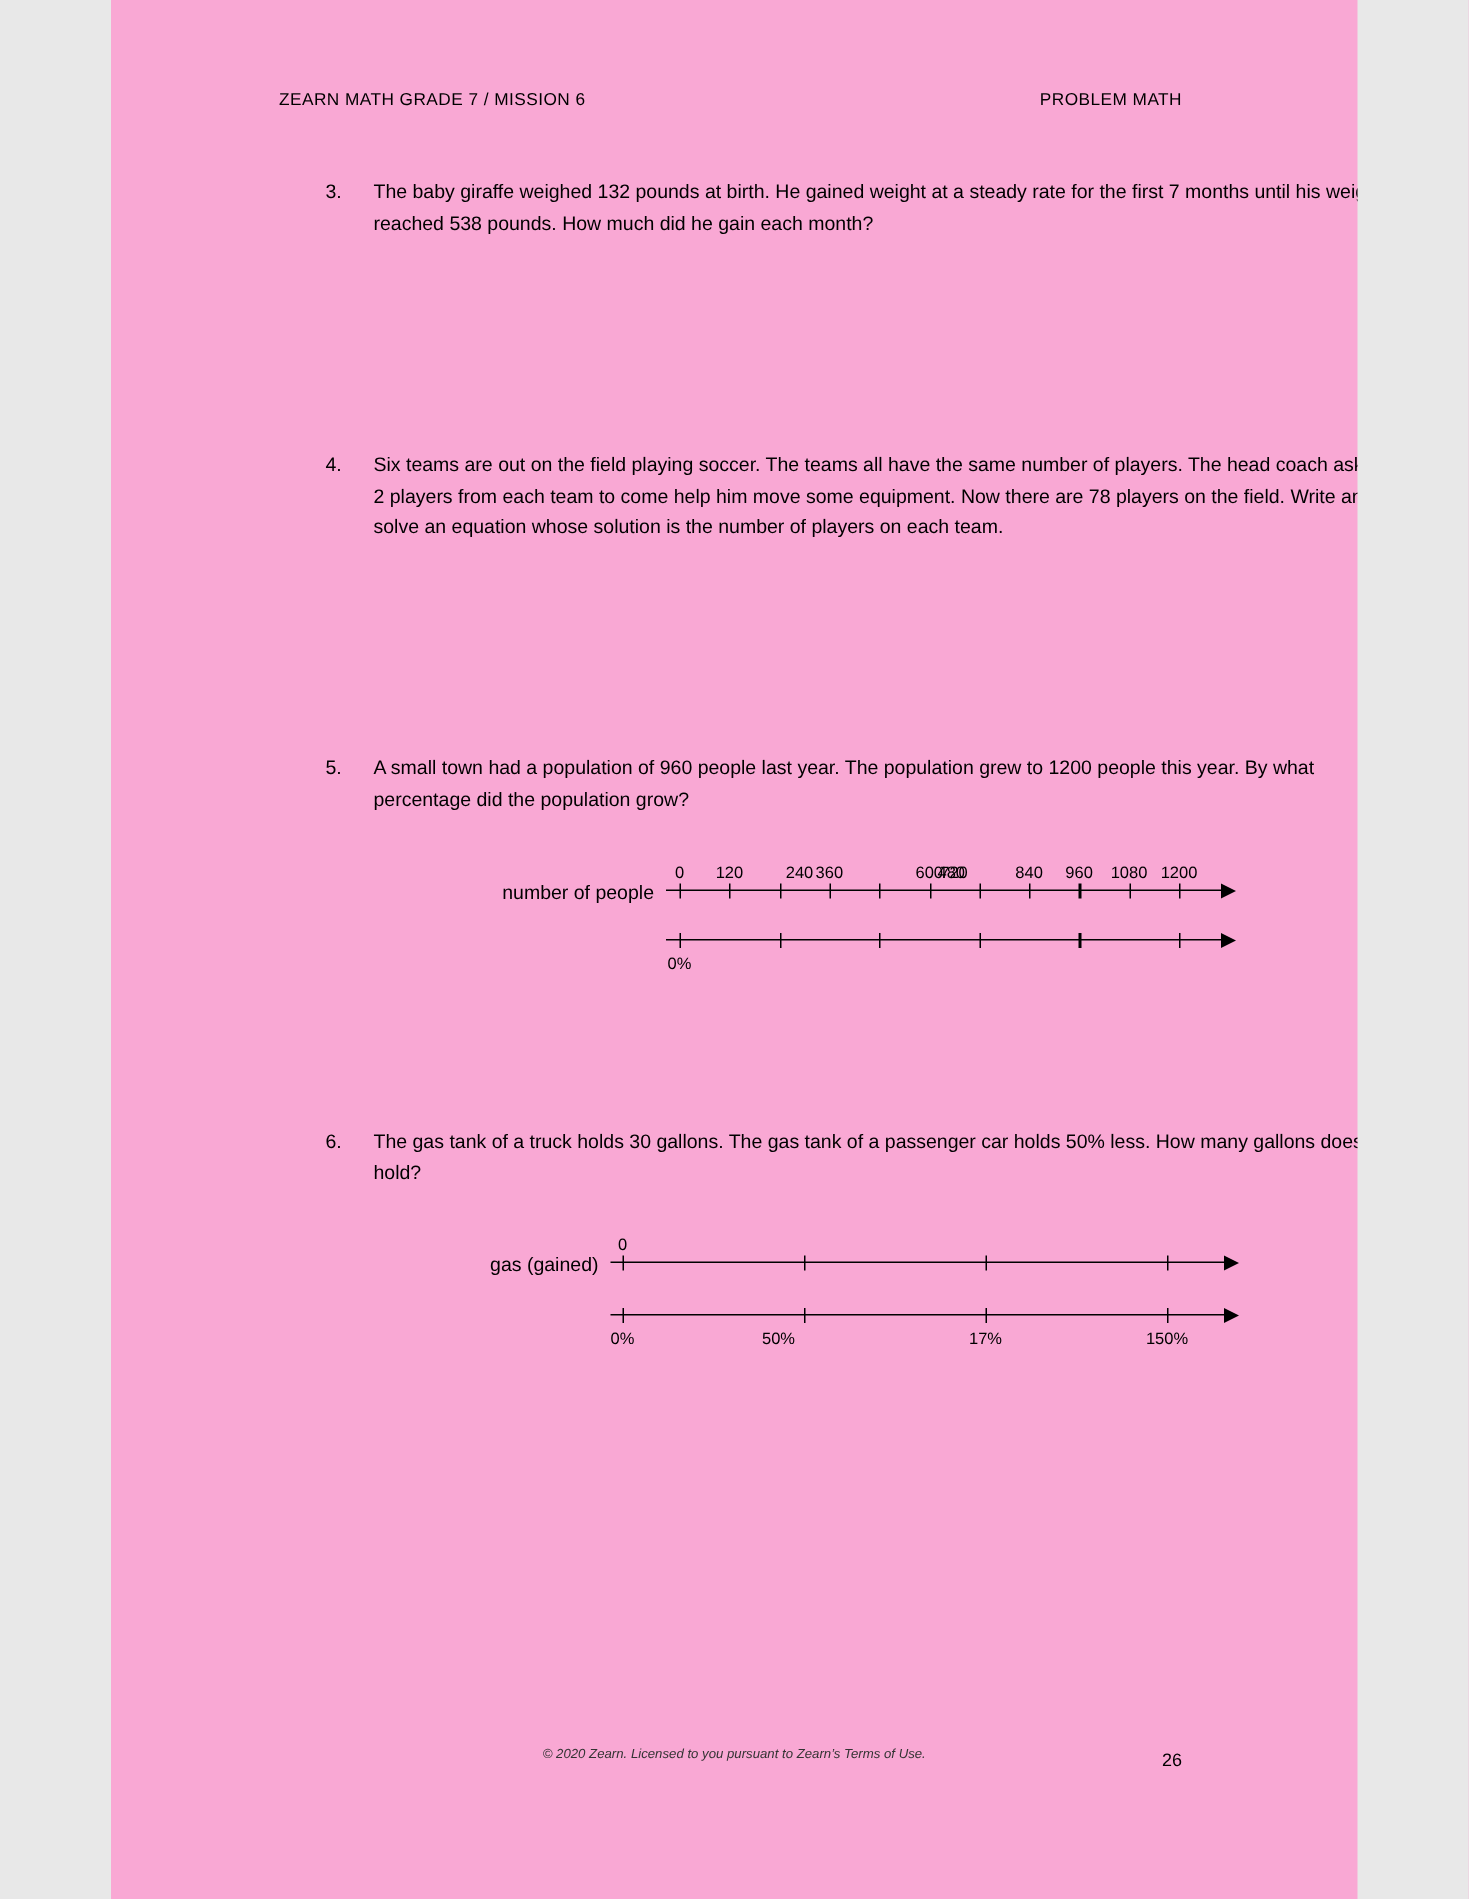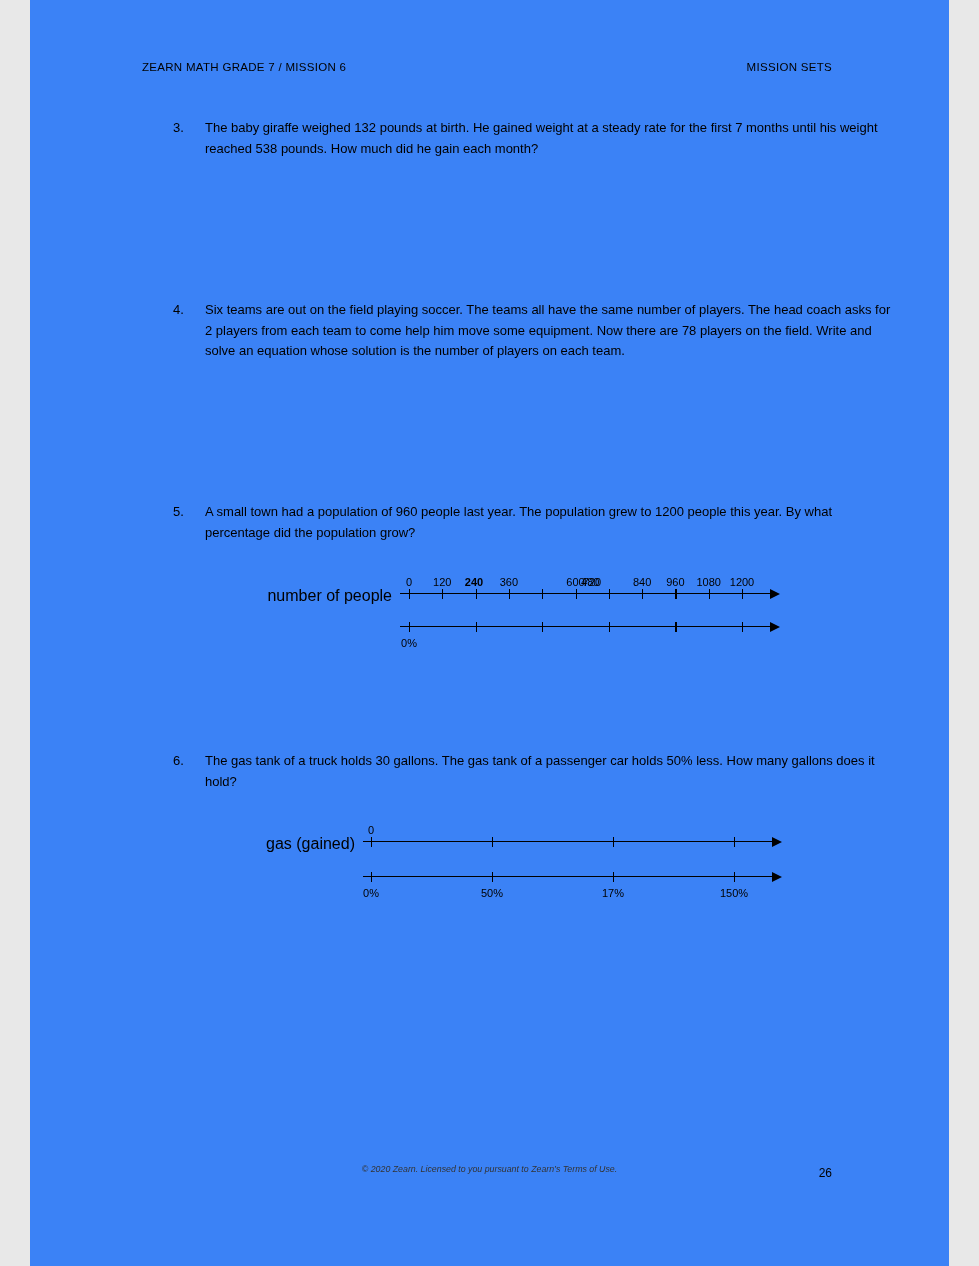--- a/index.html
+++ b/index.html
@@ -1,20 +1,20 @@
 <!DOCTYPE html>
 <html><head>
 <meta charset="utf-8">
 <style>
   html, body { margin:0; padding:0; background:#e8e8e8; }
   .page {
     position:relative;
-    width:919px; height:1266px;
+    width:831px; height:1266px;
     margin:0 auto;
-    background:#3b82f6;
+    background:#f9a8d4;
     font-family:"Liberation Sans", sans-serif;
     color:#000000;
     overflow:hidden;
   }
 
   
   .header {
     position:absolute; top:61px; left:112px; right:117px;
     display:flex; justify-content:space-between;
     font-size:11.5px; letter-spacing:0.3px;
@@ -23,21 +23,21 @@
   
   .problem {
     position:absolute; left:143px; width:727px;
     display:flex; font-size:13px; line-height:20.5px;
   }
   .p-num { width:32px; flex-shrink:0; }
   .p-text { flex:1; }
 
   
   .axis-label {
-    position:absolute; font-size:16px; text-align:right;
+    position:absolute; font-size:13px; text-align:right;
   }
   .numline { position:absolute; height:12px; }
   .nl-line {
     position:absolute; left:0; right:5px; top:4px;
     border-top:1.5px solid #000;
   }
   .nl-arrow {
     position:absolute; right:0; top:0;
     width:0; height:0;
     border-top:5px solid transparent;
@@ -65,21 +65,21 @@
     font-style:normal; color:#000;
   }
 </style>
 </head>
 <body>
 
 <div class="page">
 
   <div class="header">
     <span>ZEARN MATH GRADE 7 / MISSION 6</span>
-    <span>MISSION SETS</span>
+    <span>PROBLEM MATH</span>
   </div>
 
   <div class="problem" style="top:118px;">
     <div class="p-num">3.</div>
     <div class="p-text">The baby giraffe weighed 132 pounds at birth. He gained weight at a steady rate for the first 7 months until his weight reached 538 pounds. How much did he gain each month?</div>
   </div>
 
   <div class="problem" style="top:300px;">
     <div class="p-num">4.</div>
     <div class="p-text">Six teams are out on the field playing soccer. The teams all have the same number of players. The head coach asks for 2 players from each team to come help him move some equipment. Now there are 78 players on the field. Write and solve an equation whose solution is the number of players on each team.</div>
@@ -93,21 +93,21 @@
   <div class="axis-label" style="top:587px; left:162px; width:200px;">number of people</div>
 
   <div class="numline" id="pop-top" style="left:370px; top:589px; width:380px;">
     <div class="nl-line"></div>
     <div class="nl-arrow"></div>
   <div class="tick" style="left: 9px;"></div>
       <span class="tick-label above" style="left: 9px;">0</span>
       <div class="tick" style="left: 42.3px;"></div>
       <span class="tick-label above" style="left: 42.3px;">120</span>
       <div class="tick" style="left: 75.6px;"></div>
-      <span class="tick-label above" style="left: 74px; font-weight: bold;">240</span>
+      <span class="tick-label above" style="left: 89px;">240</span>
       <div class="tick" style="left: 108.9px;"></div>
       <span class="tick-label above" style="left: 108.9px;">360</span>
       <div class="tick" style="left: 142.2px;"></div>
       <span class="tick-label above" style="left: 142.2px; margin-left: 48px;">480</span>
       <div class="tick" style="left: 175.5px;"></div>
       <span class="tick-label above" style="left: 175.5px;">600</span>
       <div class="tick" style="left: 208.8px;"></div>
       <span class="tick-label above" style="left: 192px;">720</span>
       <div class="tick" style="left: 242.1px;"></div>
       <span class="tick-label above" style="left: 242.1px;">840</span>
@@ -147,21 +147,21 @@
       <div class="tick" style="left: 250px;"></div>
       <div class="tick" style="left: 371px;"></div>
     </div>
 
   <div class="numline" id="gas-bottom" style="left:333px; top:872px; width:419px;">
     <div class="nl-line"></div>
     <div class="nl-arrow"></div>
   <div class="tick" style="left: 8px;"></div>
       <span class="tick-label below" style="left: 8px;">0%</span>
       <div class="tick" style="left: 129px;"></div>
-      <span class="tick-label below" style="left: 129px;">50%</span>
+      <span class="tick-label below" style="left: 112px;">50%</span>
       <div class="tick" style="left: 250px;"></div>
       <span class="tick-label below" style="left: 250px;">17%</span>
       <div class="tick" style="left: 371px;"></div>
       <span class="tick-label below" style="left: 371px; text-align: center;">150%</span>
     </div>
 
   <div class="footer">
     <div>© 2020 Zearn. Licensed to you pursuant to Zearn’s Terms of Use.</div>
   </div>
   <div class="page-num">26</div>

